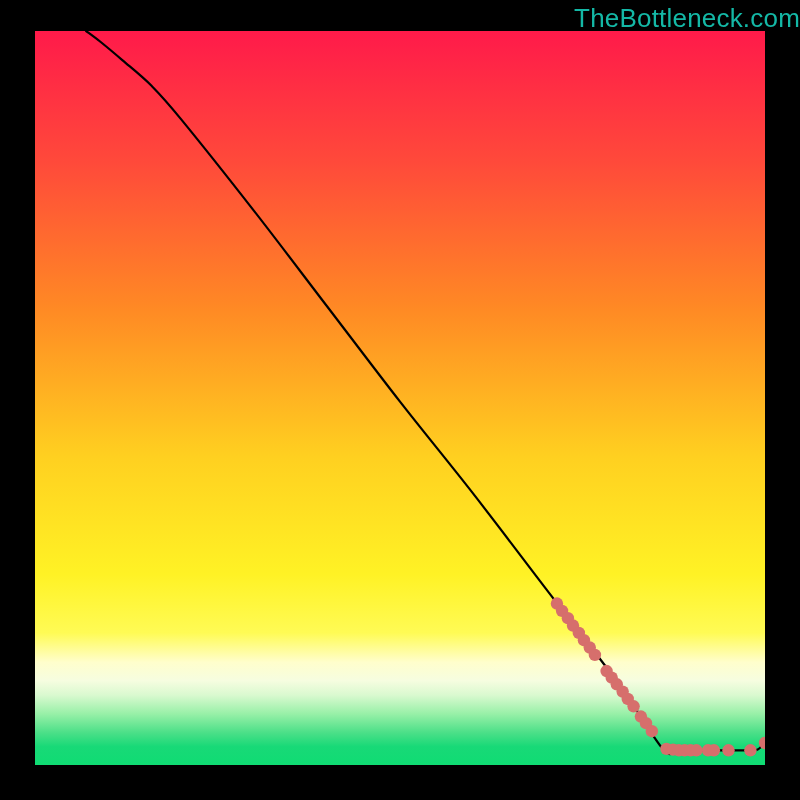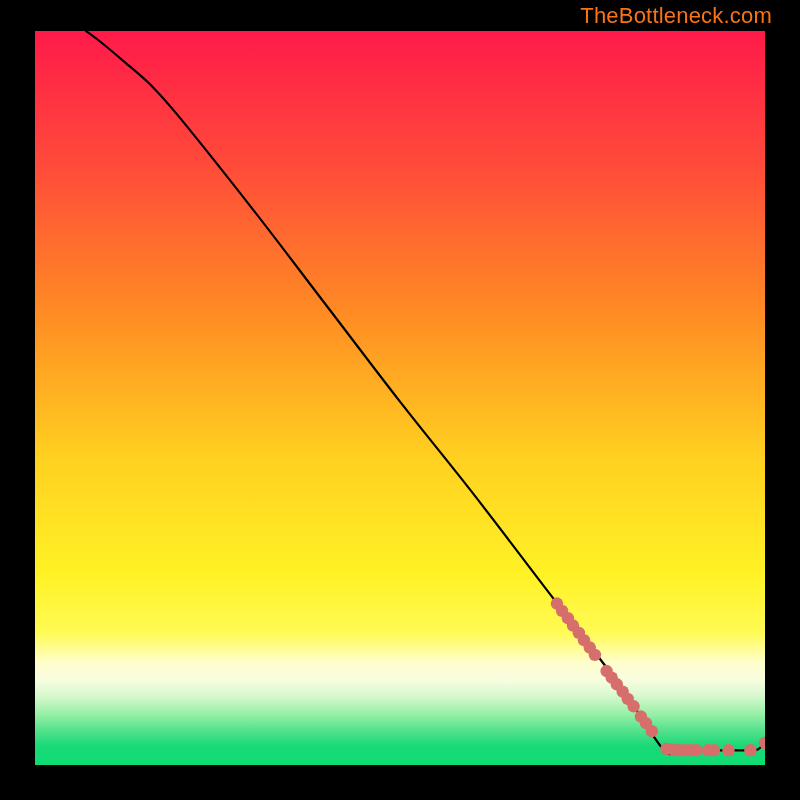--- a/index.html
+++ b/index.html
@@ -7,23 +7,23 @@
     width: 800px;
     height: 800px;
     background: #000;
     position: relative;
     font-family: Arial, Helvetica, sans-serif;
     overflow: hidden;
   }
   .attribution {
     position: absolute;
     top: 3px;
-    right: 28px;
-    color: #f97316;
-    font-size: 22px;
+    right: 0;
+    color: #14b8a6;
+    font-size: 26px;
     font-weight: 400;
     letter-spacing: 0.2px;
   }
   .plot {
     position: absolute;
     left: 35px;
     top: 31px;
     width: 730px;
     height: 734px;
   }

